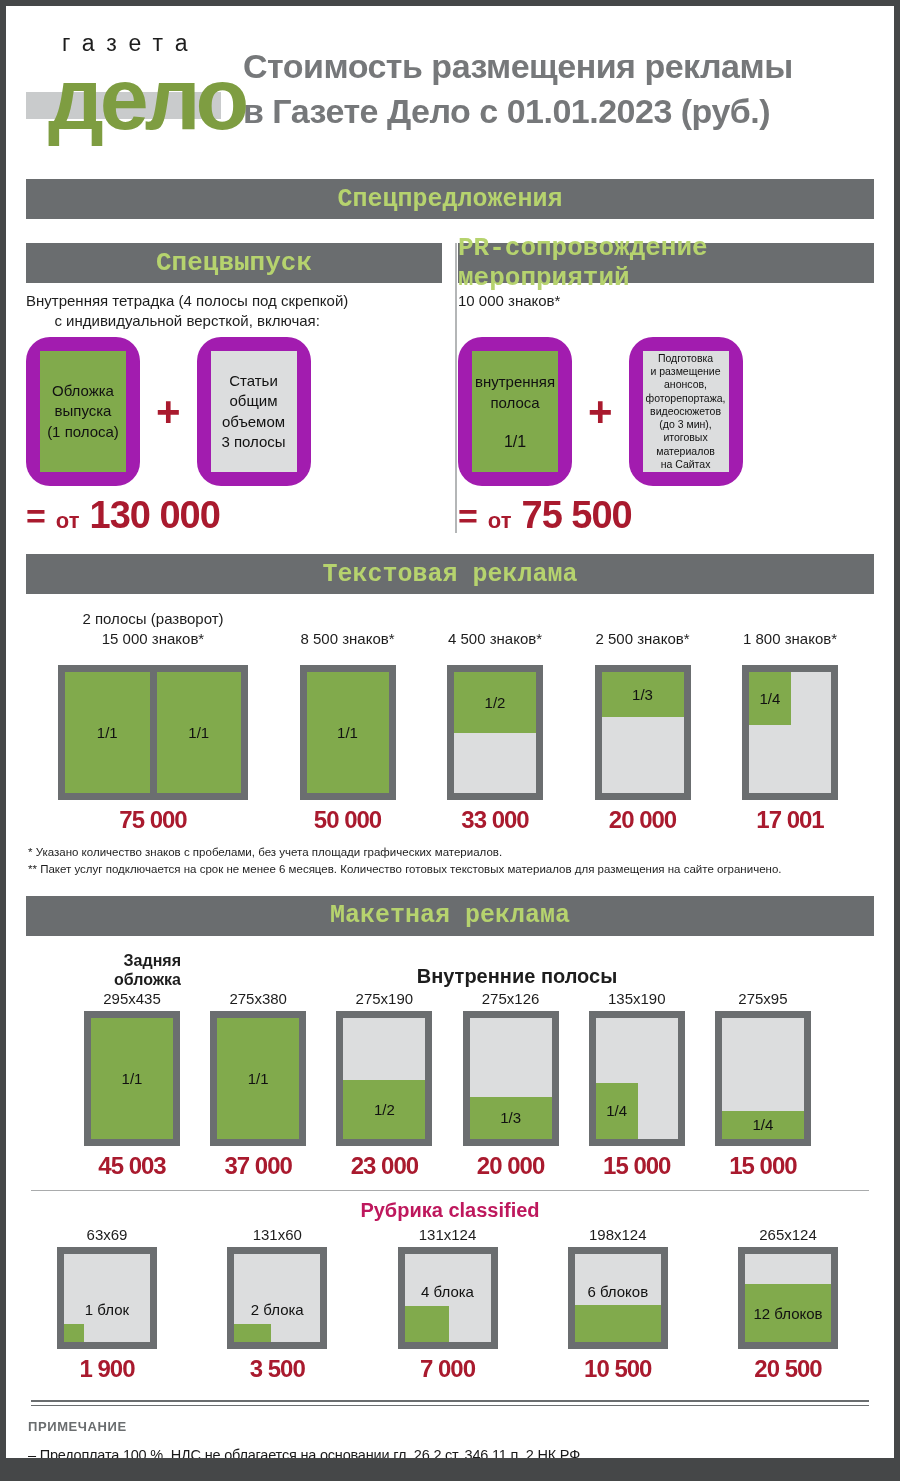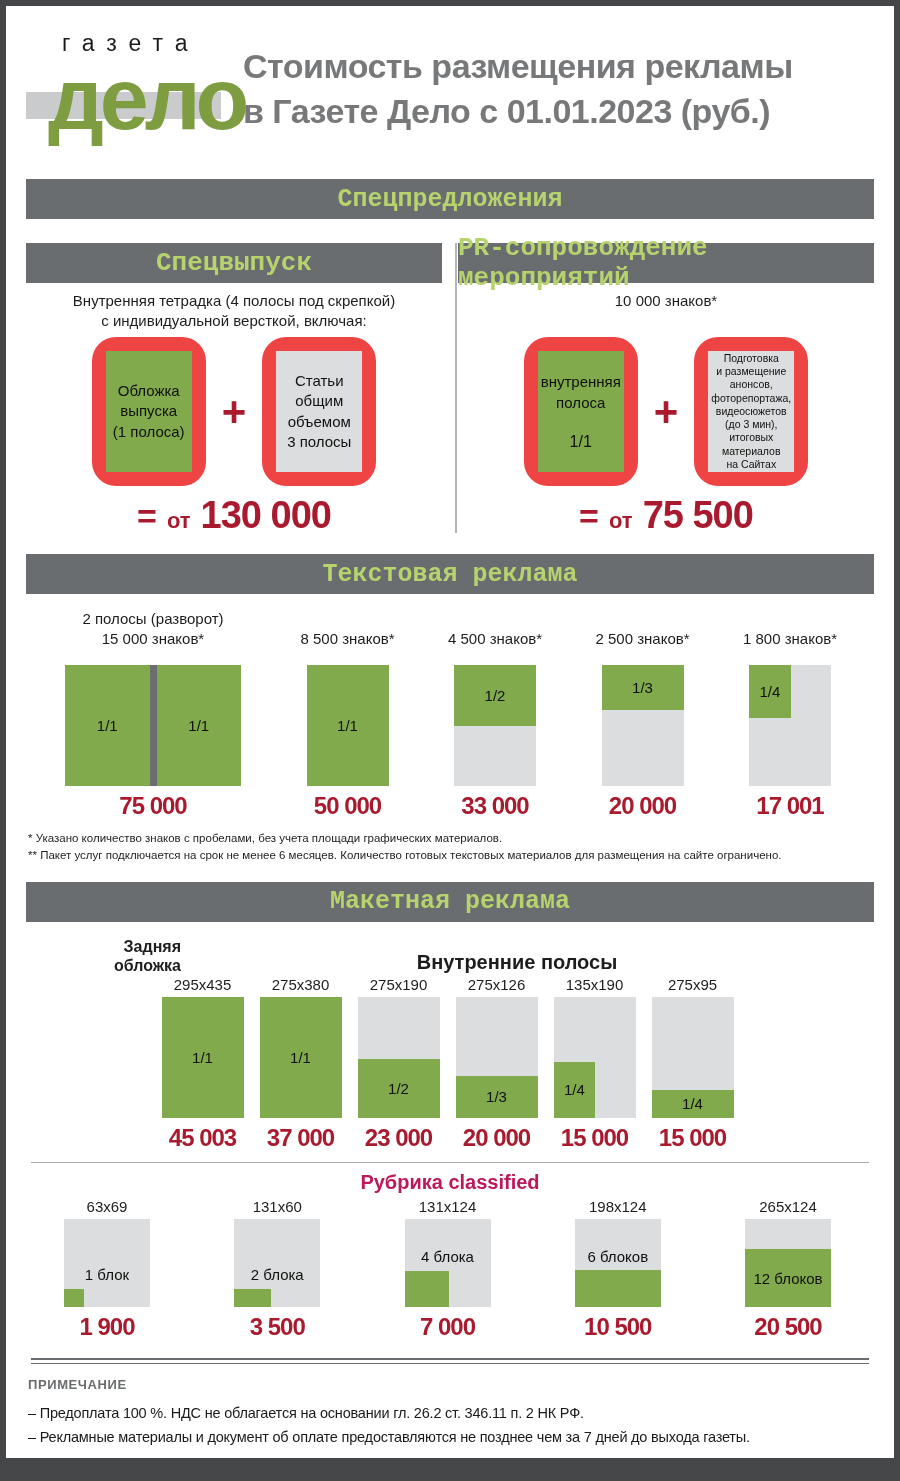--- a/index.html
+++ b/index.html
@@ -20,47 +20,47 @@
            line-height:1.32; letter-spacing:-0.5px; }
 
   
   .bar { height:40px; background:#6a6d6f; display:flex; align-items:center; justify-content:center;
          font-family:Liberation Mono, monospace; font-weight:bold; color:#b6d36e; }
   .bar-main { margin:17px 20px 0 20px; font-size:25px; }
 
   
   .two-col { position:relative; display:flex; justify-content:space-between; margin:24px 20px 0 20px; }
   .v-divider { position:absolute; left:429px; top:0; bottom:4px; width:2px; background:#b4b6b7; }
-  .col { width:416px; display:flex; flex-direction:column; align-items:center; }
+  .col { width:416px; display:flex; flex-direction:column; align-items:flex-start; }
   .col .bar { width:100%; font-size:26px; }
   .col-desc { height:42px; margin-top:8px; text-align:center; font-size:15px; color:#1d1d1d;
               line-height:1.35; white-space:pre-line; }
   .combo { display:flex; align-items:center; margin-top:4px; }
   .plus { font-size:42px; font-weight:bold; color:#a91a2e; margin:0 16px; }
-  .fbox { background:#ef4444; padding:14px;border-radius:24px; }
+  .fbox { background:#a21caf; padding:14px;border-radius:24px; }
   .fbox-inner { position:relative; width:86px; height:121px; background:#dcddde; display:flex;
                 flex-direction:column; align-items:center; justify-content:center; text-align:center; }
   .fbox-inner.green { background:#81aa4c; }
   .combo-label { font-size:15px; color:#111; line-height:1.35; white-space:pre-line; }
   .combo-label.tiny { font-size:10.5px; line-height:1.26; }
   .pr-frac { font-size:16px; color:#111; margin-top:20px; }
   .price-line { display:flex; align-items:baseline; margin-top:8px; color:#a91a2e; }
   .price-eq { font-size:34px; font-weight:bold; margin-right:10px; }
   .price-from { font-size:22px; font-weight:bold; margin-right:10px; }
   .price-big { font-size:38px; font-weight:bold; letter-spacing:-1px; }
 
   
   .row { display:flex; margin:0 26px 0 26px; }
   .tile { display:flex; flex-direction:column; align-items:center; }
   .tile-label { display:flex; flex-direction:column; justify-content:flex-end; height:42px;
                 margin-bottom:17px; text-align:center; font-size:15px; color:#1d1d1d;
                 line-height:1.3; white-space:pre-line; }
   .tile-size { height:21px; font-size:15px; color:#1d1d1d; }
   .tile-price { margin-top:6px; font-size:24px; font-weight:bold; color:#a91a2e; letter-spacing:-1px; }
-  .tbox { background:#6b6e70; }
+  .tbox { background:#6b6e70; padding:7px; }
   .tbox-inner { position:relative; width:82px; height:121px; background:#dcddde; }
   .tbox-inner.wide { width:176px; display:flex; gap:7px; background:#6b6e70; }
   .pane { flex:1; background:#81aa4c; display:flex; align-items:center; justify-content:center; }
   .frac { font-size:15px; color:#111; }
   .fill { position:absolute; background:#81aa4c; display:flex; align-items:center; justify-content:center; }
   .fill.full { inset:0; }
   .fill.top-half { top:0; left:0; right:0; height:50%; }
   .fill.top-third { top:0; left:0; right:0; height:37%; }
   .fill.tl-quarter { top:0; left:0; width:51%; height:44%; }
   .fill.bottom-half { bottom:0; left:0; right:0; height:48%; }
@@ -74,21 +74,21 @@
 
   .footnotes { margin:10px 25px 0 22px; font-size:11.5px; color:#1d1d1d; line-height:1.5; }
 
   
   .maket { position:relative; margin:10px 26px 0 26px; }
   .maket-head { position:relative; height:44px; }
   .back-cover { position:absolute; left:51px; bottom:0; width:98px; text-align:right;
                 font-size:16px; font-weight:bold; color:#1d1d1d; line-height:1.2; white-space:pre-line; }
   .inner-pages { position:absolute; left:485px; bottom:2px; transform:translateX(-50%);
                  font-size:20px; font-weight:bold; color:#1d1d1d; white-space:nowrap; }
-  .maket-row { padding:0 30px 0 25px; justify-content:center; }
+  .maket-row { padding:0 30px 0 25px; justify-content:space-between; }
   .maket-row .tile { width:98px; }
 
   .thin-rule { margin:10px 25px 0 25px; border-top:1.5px solid #a9abac; }
 
   
   .classified-title { margin-top:8px; text-align:center; font-size:20px; font-weight:bold; color:#be185d; }
   .cl-row { margin-top:4px; padding:0 30px 0 25px; justify-content:space-between; }
   .cl-row .tile { width:100px; }
   .cl-inner { width:86px; height:88px; }
   .cl-label { position:absolute; left:0; right:0; text-align:center; font-size:15px; color:#111; }

